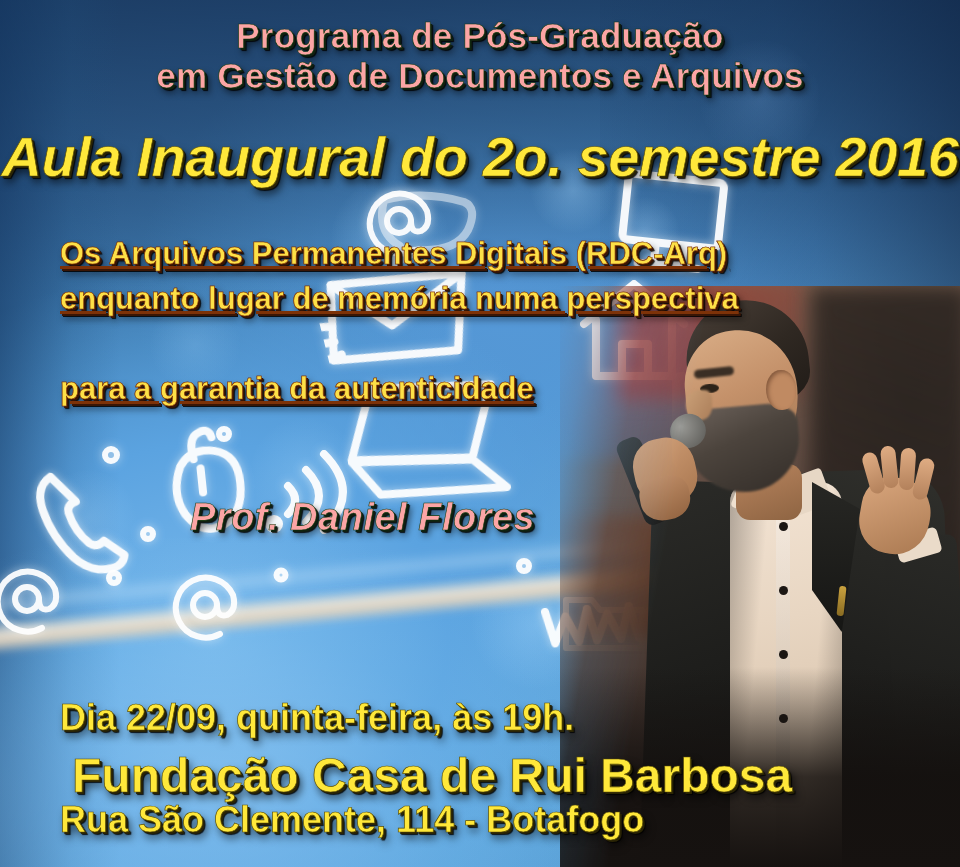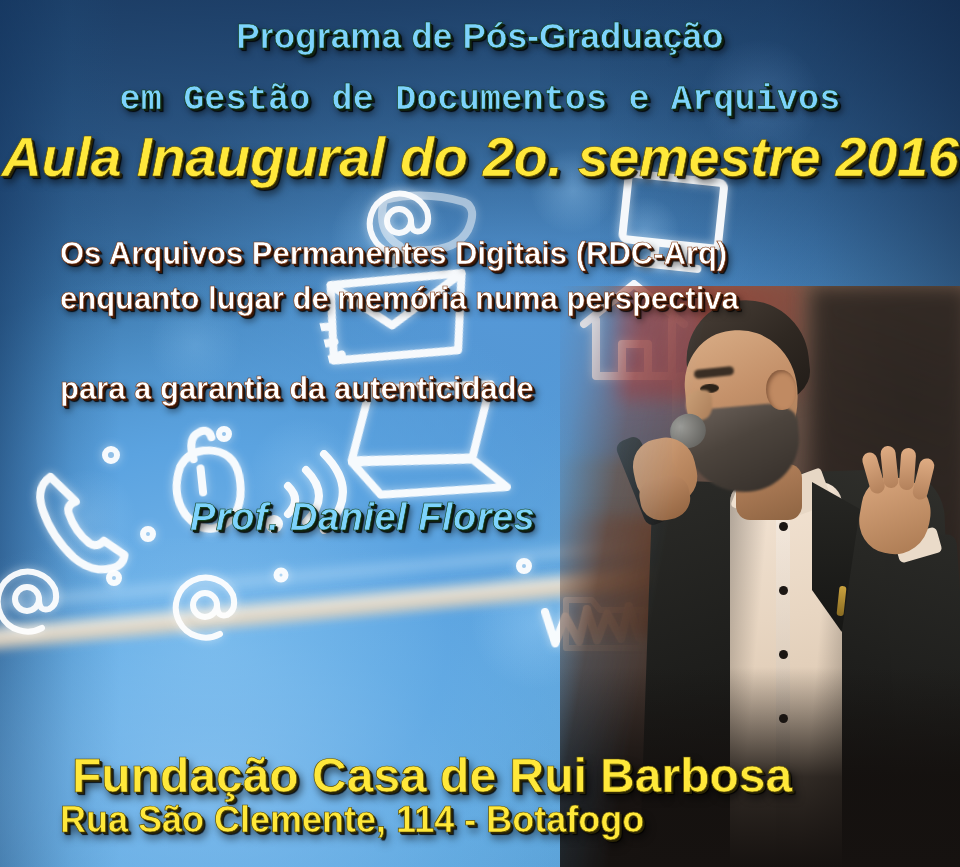--- a/index.html
+++ b/index.html
@@ -256,49 +256,50 @@
   }
   .p-cuff{
     position:absolute; left:336px; top:246px; width:44px; height:26px;
     background:#eadbc9; border-radius:5px; transform:rotate(-16deg);
   }
 
   
   .txt{ position:absolute; width:100%; text-align:center; white-space:nowrap; }
 
   .green{
-    color:#7dd3fc;
+    color:#fca5a5;
     font-weight:bold;
     text-shadow:
       2px 2px 0 #10200f,
       3px 3px 1px rgba(0,0,0,.85),
       4px 5px 7px rgba(0,0,0,.65);
     -webkit-text-stroke:0.6px #0d3a0c;
   }
   .yellow{
     color:#FFE83A;
     font-weight:bold;
     text-shadow:
       2px 2px 0 #2a2405,
       3px 3px 1px rgba(0,0,0,.85),
       4px 6px 8px rgba(0,0,0,.70);
     -webkit-text-stroke:0.7px #5b4f06;
   }
   .orange{
-    color:#ffffff;
+    color:#fde047;
     font-weight:bold;
     text-shadow:
       2px 2px 0 #3a1605,
       3px 3px 1px rgba(0,0,0,.85),
       4px 5px 7px rgba(0,0,0,.62);
+    text-decoration: underline;
     -webkit-text-stroke:0.6px #7d3208;
   }
 
   #l-prog1{ top:16px;  font-size:35px; letter-spacing:.2px; }
-  #l-prog2{ top:80px;  font-size:35px; letter-spacing:.2px;font-family:Liberation Mono, monospace; }
+  #l-prog2{ top:56px;  font-size:35px; letter-spacing:.2px; }
   #l-title { top:124px; font-size:56px; letter-spacing:-.4px;font-style:italic; }
 
   .left-block{ position:absolute; text-align:left; white-space:nowrap; }
   #l-sub1{ left:60px; top:236px; font-size:31px; }
   #l-sub2{ left:60px; top:281px; font-size:31px; }
   #l-sub3{ left:60px; top:326px; font-size:31px; }
   #l-sub4{ left:60px; top:371px; font-size:31px; }
 
   #l-speaker{
     left:190px; top:496px; font-size:38px; font-style:italic;
@@ -520,16 +521,17 @@
   <div class="txt green" id="l-prog1">Programa de Pós-Graduação</div>
   <div class="txt green" id="l-prog2">em Gestão de Documentos e Arquivos</div>
   <div class="txt yellow" id="l-title">Aula Inaugural do 2o. semestre 2016</div>
 
   <div class="left-block orange" id="l-sub1">Os Arquivos Permanentes Digitais (RDC-Arq)</div>
   <div class="left-block orange" id="l-sub2">enquanto lugar de memória numa perspectiva</div>
   <div class="left-block orange" id="l-sub4">para a garantia da autenticidade</div>
 
   <div class="left-block green" id="l-speaker">Prof. Daniel Flores</div>
 
+  <div class="left-block yellow" id="l-v1">Dia 22/09, quinta-feira, às 19h.</div>
   <div class="left-block yellow" id="l-v2">Fundação Casa de Rui Barbosa</div>
   <div class="left-block yellow" id="l-v3">Rua São Clemente, 114 - Botafogo</div>
 
 </div>
 
 </body></html>

